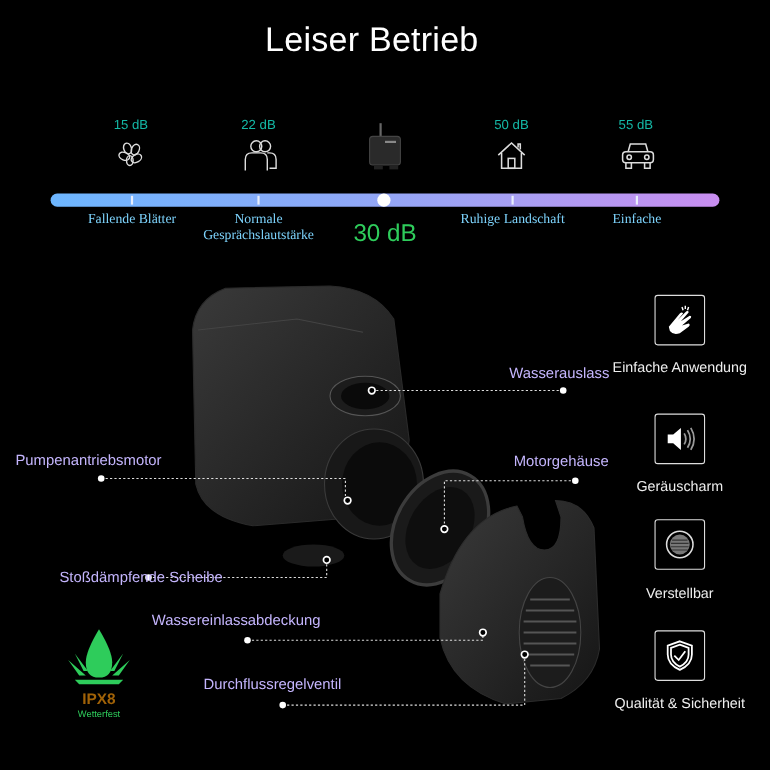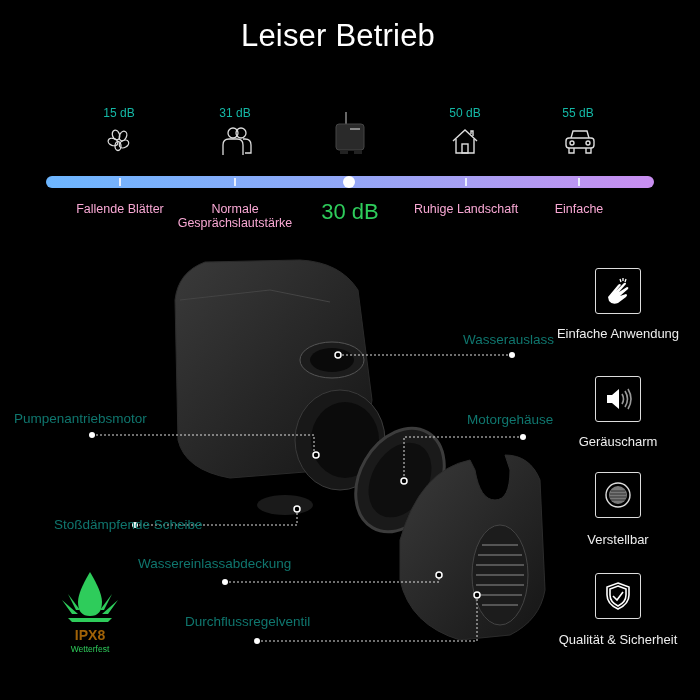--- a/index.html
+++ b/index.html
@@ -6,37 +6,37 @@
   html, body { width: 700px; height: 700px; background: #000; overflow: hidden; }
   body { position: relative; font-family: "Liberation Sans", "DejaVu Sans", sans-serif; color: #fff; }
   .abs { position: absolute; }
   .title { top: 18px; left: 0; width: 676px; text-align: center; font-size: 31px; font-weight: 400; letter-spacing: 0.2px; }
   .db-label { font-size: 12px; color: #14b8a6; text-align: center; width: 60px; margin-left: -30px; top: 106px; }
   .scale-icon { width: 30px; height: 30px; margin-left: -15px; top: 126px; }
   .bar { top: 176px; left: 46px; width: 608px; height: 12px; border-radius: 6px;
          background: linear-gradient(90deg, #6db6ff 0%, #8fa8f7 45%, #a89ff3 70%, #c98ef0 100%); }
   .tick { top: 178px; width: 2px; height: 8px; background: #e8eefc; margin-left: -1px; }
   .knob { top: 176px; width: 12px; height: 12px; border-radius: 50%; background: #fff; margin-left: -6px; }
-  .scale-name { top: 202px; font-size: 12.5px; color: #f9a8d4; text-align: center; width: 160px; margin-left: -80px; line-height: 14px; }
+  .scale-name { top: 192px; font-size: 12.5px; color: #7dd3fc; text-align: center; width: 160px; margin-left: -80px; line-height: 14px; font-family: Liberation Serif, serif; }
   .current { top: 199px; left: 350px; width: 120px; margin-left: -60px; text-align: center; font-size: 22px; color: #2ecc5b; }
-  .part-label { font-size: 13.5px; color: #0f766e; white-space: nowrap; }
+  .part-label { font-size: 13.5px; color: #c4b5fd; white-space: nowrap; }
   .feat-box { width: 46px; height: 46px; border: 1.5px solid #ddd; border-radius: 3px; margin-left: -23px; display: flex; align-items: center; justify-content: center; }
   .feat-label { font-size: 13px; color: #eee; text-align: center; width: 160px; margin-left: -80px; line-height: 15px; }
   svg { display: block; }
   .ipx-title { top: 627px; left: 50px; width: 80px; text-align: center; font-size: 14px; font-weight: bold; color: #a16207; }
   .ipx-sub { top: 644px; left: 50px; width: 80px; text-align: center; font-size: 8.5px; color: #2ecc5b; }
 </style>
 </head>
 <body>
 
 <div class="abs title">Leiser Betrieb</div>
 
 <div>
   <div class="abs db-label" style="left:119px">15 dB</div>
-  <div class="abs db-label" style="left:235px">31 dB</div>
+  <div class="abs db-label" style="left:235px">22 dB</div>
   <div class="abs db-label" style="left:465px">50 dB</div>
   <div class="abs db-label" style="left:578px">55 dB</div>
 
   <div class="abs scale-icon" style="left:119px">
     <svg width="30" height="30" viewBox="0 0 30 30" fill="none" stroke="#ddd" stroke-width="1.3">
       <ellipse cx="12" cy="9" rx="3.5" ry="5" transform="rotate(-20 12 9)"></ellipse>
       <ellipse cx="19" cy="10" rx="3.5" ry="5" transform="rotate(25 19 10)"></ellipse>
       <ellipse cx="9" cy="16" rx="3.5" ry="5" transform="rotate(-70 9 16)"></ellipse>
       <ellipse cx="20" cy="18" rx="3.5" ry="5" transform="rotate(60 20 18)"></ellipse>
       <ellipse cx="14" cy="20" rx="3" ry="4.5"></ellipse>

